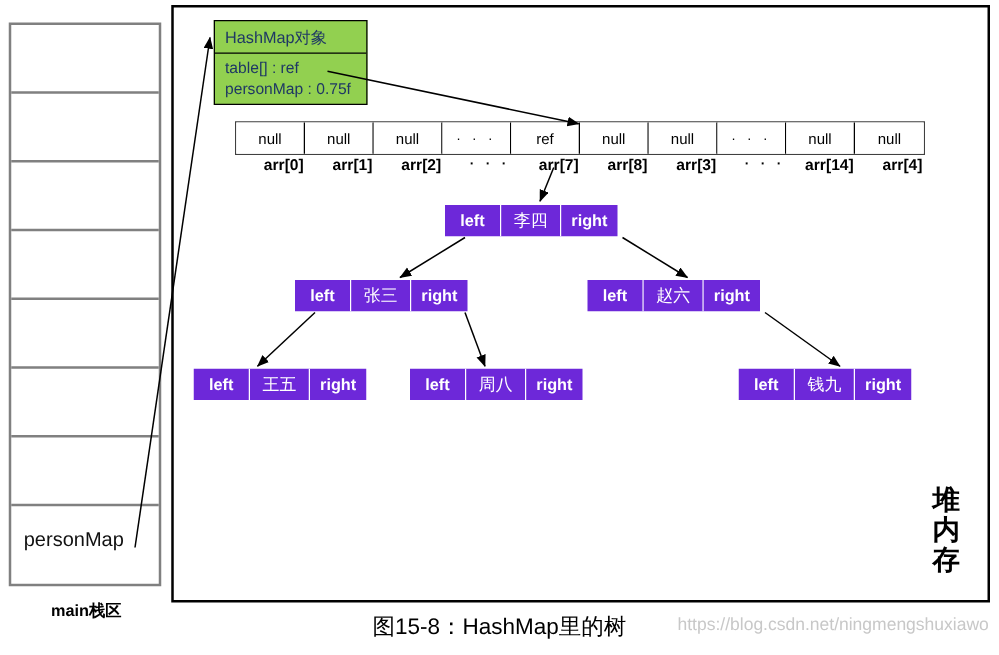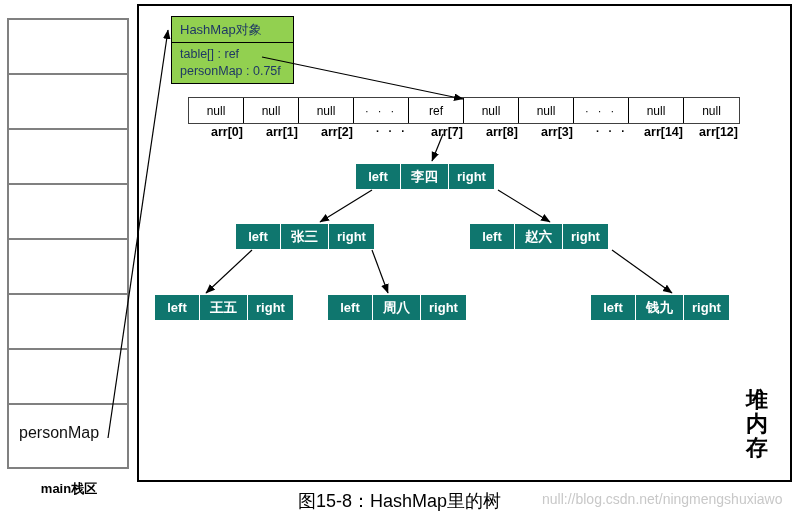--- a/index.html
+++ b/index.html
@@ -142,33 +142,33 @@
   .array-label.ellipsis { font-weight: bold; letter-spacing: 3px; font-size: 11px; }
 
   
   .tree-node {
     position: absolute;
     display: flex;
     height: 25px;
     box-sizing: border-box;
   }
   .node-seg {
-    background: #0f766e;
+    background: #6d28d9;
     color: #ffffff;
     font-size: 13px;
     font-weight: bold;
     display: flex;
     align-items: center;
     justify-content: center;
     box-sizing: border-box;
     border-right: 1px solid #ffffff;
   }
   .node-seg:last-child { border-right: none; }
   .node-seg.side { width: 45px; }
-  .node-seg.val  { width: 48px; font-weight: bold; font-size: 13.5px; }
+  .node-seg.val  { width: 48px; font-weight: normal; font-size: 13.5px; }
 
   
   #caption {
     position: absolute;
     left: 0;
     top: 489px;
     width: 799px;
     text-align: center;
     font-size: 18px;
     color: #000000;
@@ -254,21 +254,21 @@
   <div id="array-labels">
     <div class="array-label">arr[0]</div>
     <div class="array-label">arr[1]</div>
     <div class="array-label">arr[2]</div>
     <div class="array-label ellipsis">· · ·</div>
     <div class="array-label">arr[7]</div>
     <div class="array-label">arr[8]</div>
     <div class="array-label">arr[3]</div>
     <div class="array-label ellipsis">· · ·</div>
     <div class="array-label">arr[14]</div>
-    <div class="array-label">arr[12]</div>
+    <div class="array-label">arr[4]</div>
   </div>
 
   <div class="tree-node" style="left:356px; top:164px;">
     <div class="node-seg side">left</div>
     <div class="node-seg val">李四</div>
     <div class="node-seg side">right</div>
   </div>
 
   <div class="tree-node" style="left:236px; top:224px;">
     <div class="node-seg side">left</div>
@@ -317,16 +317,16 @@
 
     <path d="M498,190 L550,222" stroke="#000000" stroke-width="1.2" fill="none" marker-end="url(#ah)"></path>
 
     <path d="M252,250 L206,293" stroke="#000000" stroke-width="1.2" fill="none" marker-end="url(#ah)"></path>
 
     <path d="M372,250 L388,293" stroke="#000000" stroke-width="1.2" fill="none" marker-end="url(#ah)"></path>
 
     <path d="M612,250 L672,293" stroke="#000000" stroke-width="1.2" fill="none" marker-end="url(#ah)"></path>
   </svg>
 
-  <div id="watermark">null://blog.csdn.net/ningmengshuxiawo</div>
+  <div id="watermark">https://blog.csdn.net/ningmengshuxiawo</div>
   <div id="caption">图15-8：HashMap里的树</div>
 
 </div>
 
 </body></html>

